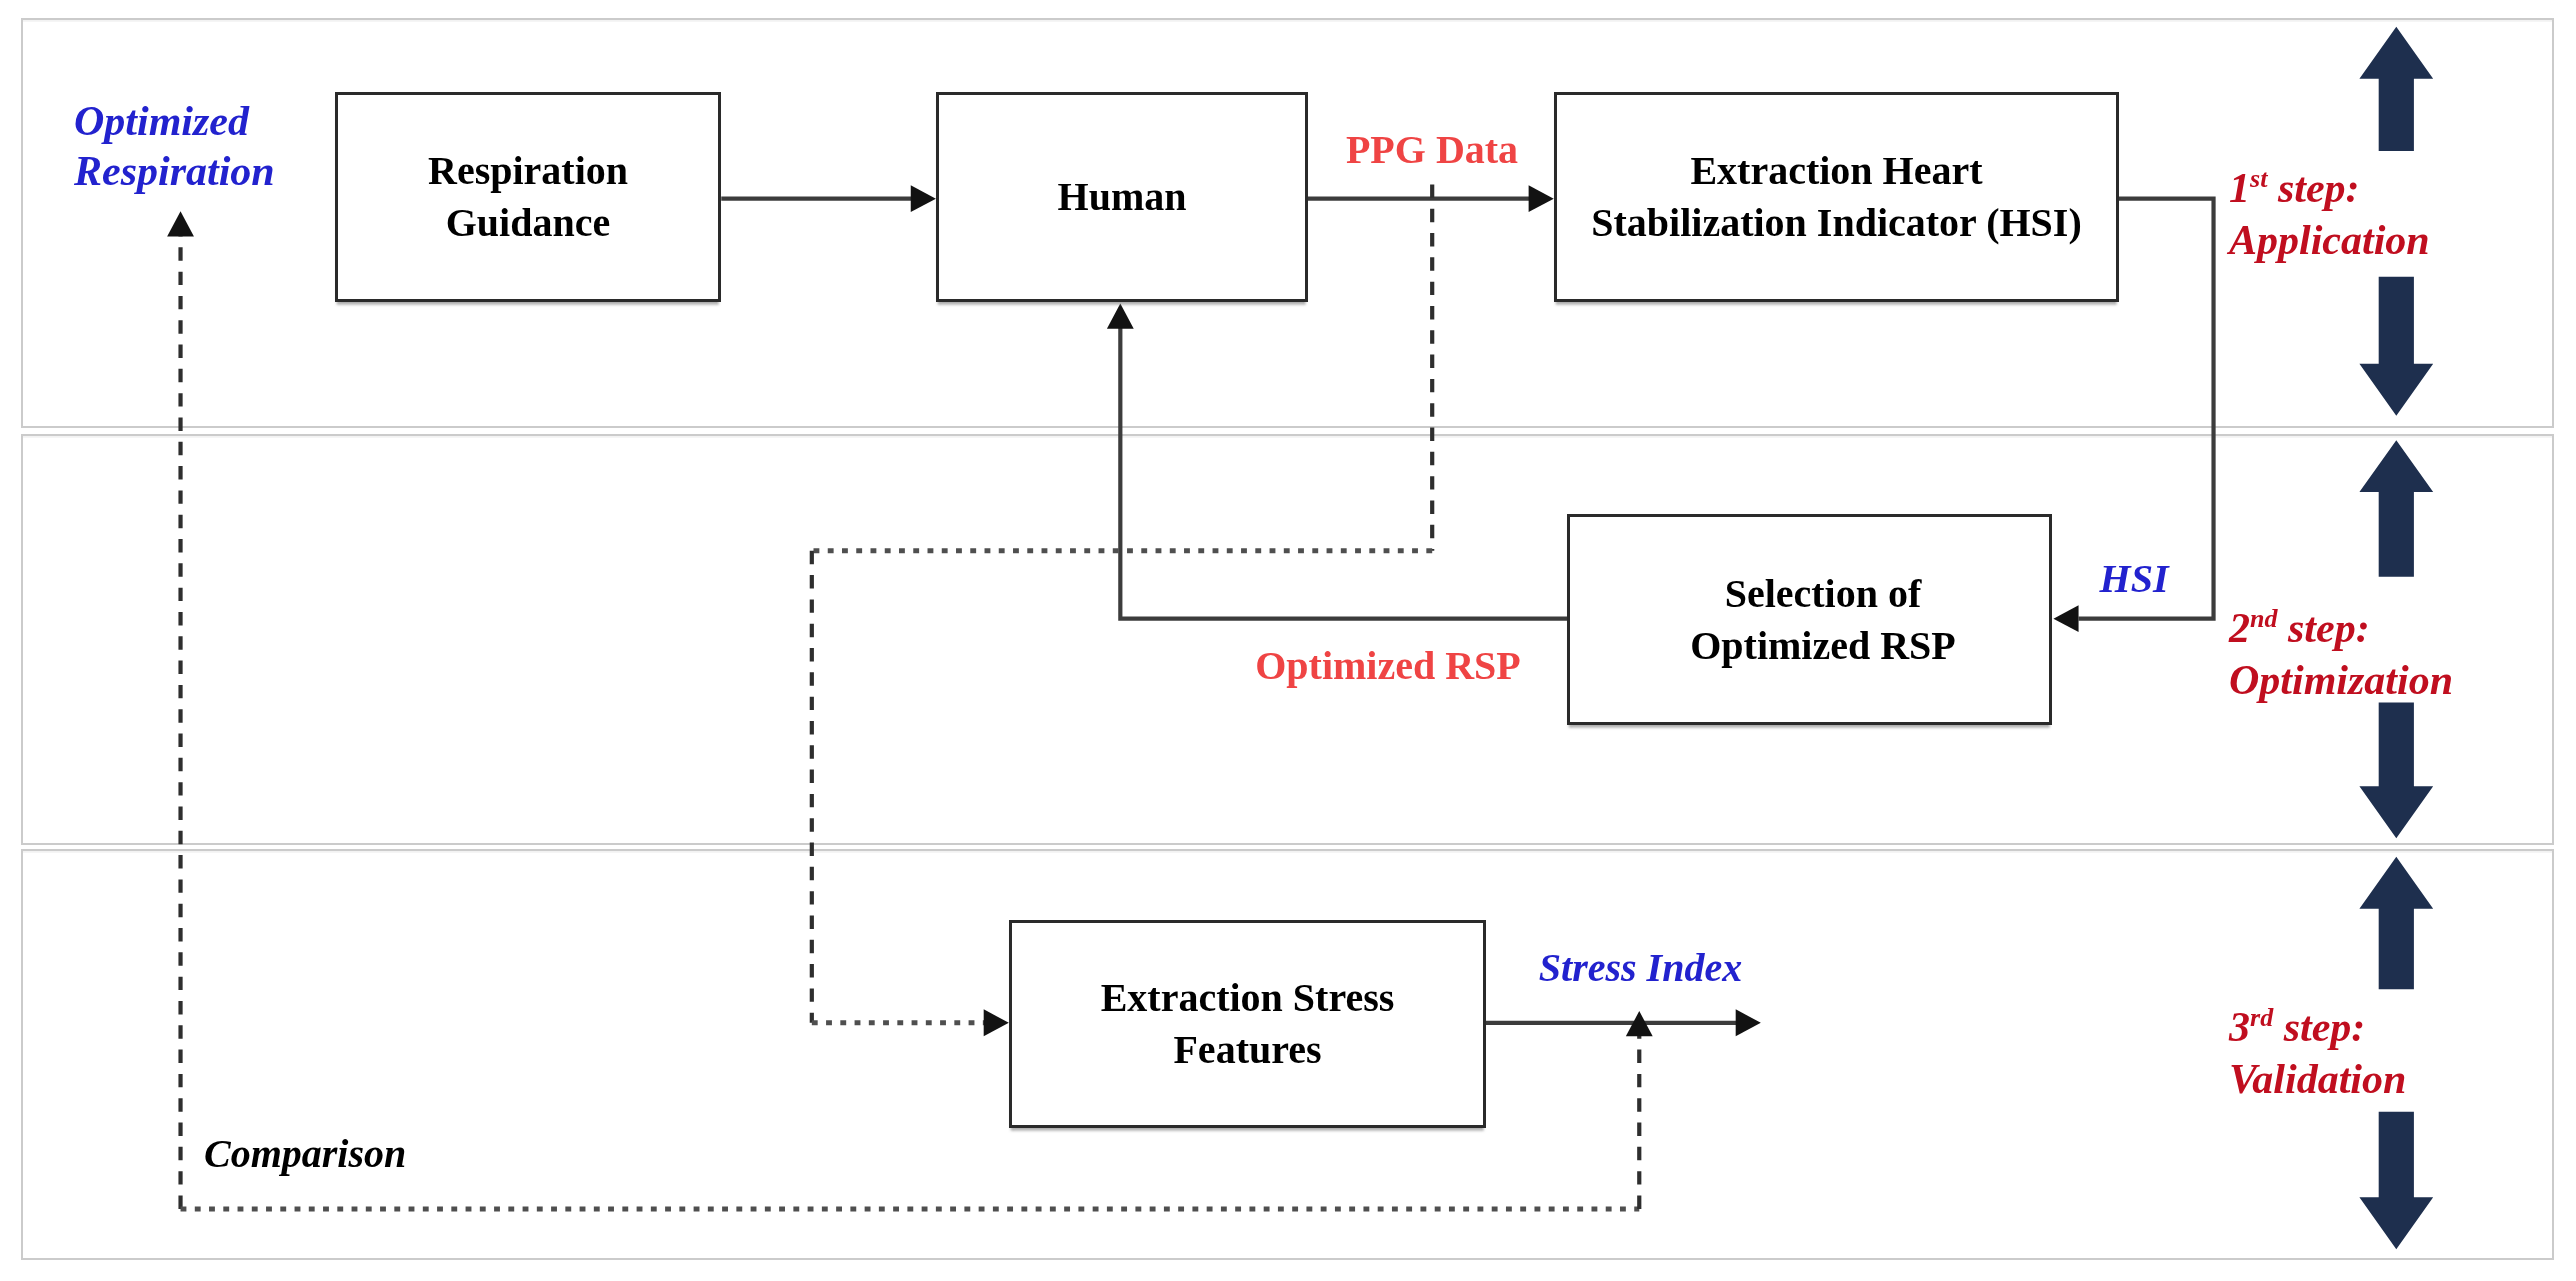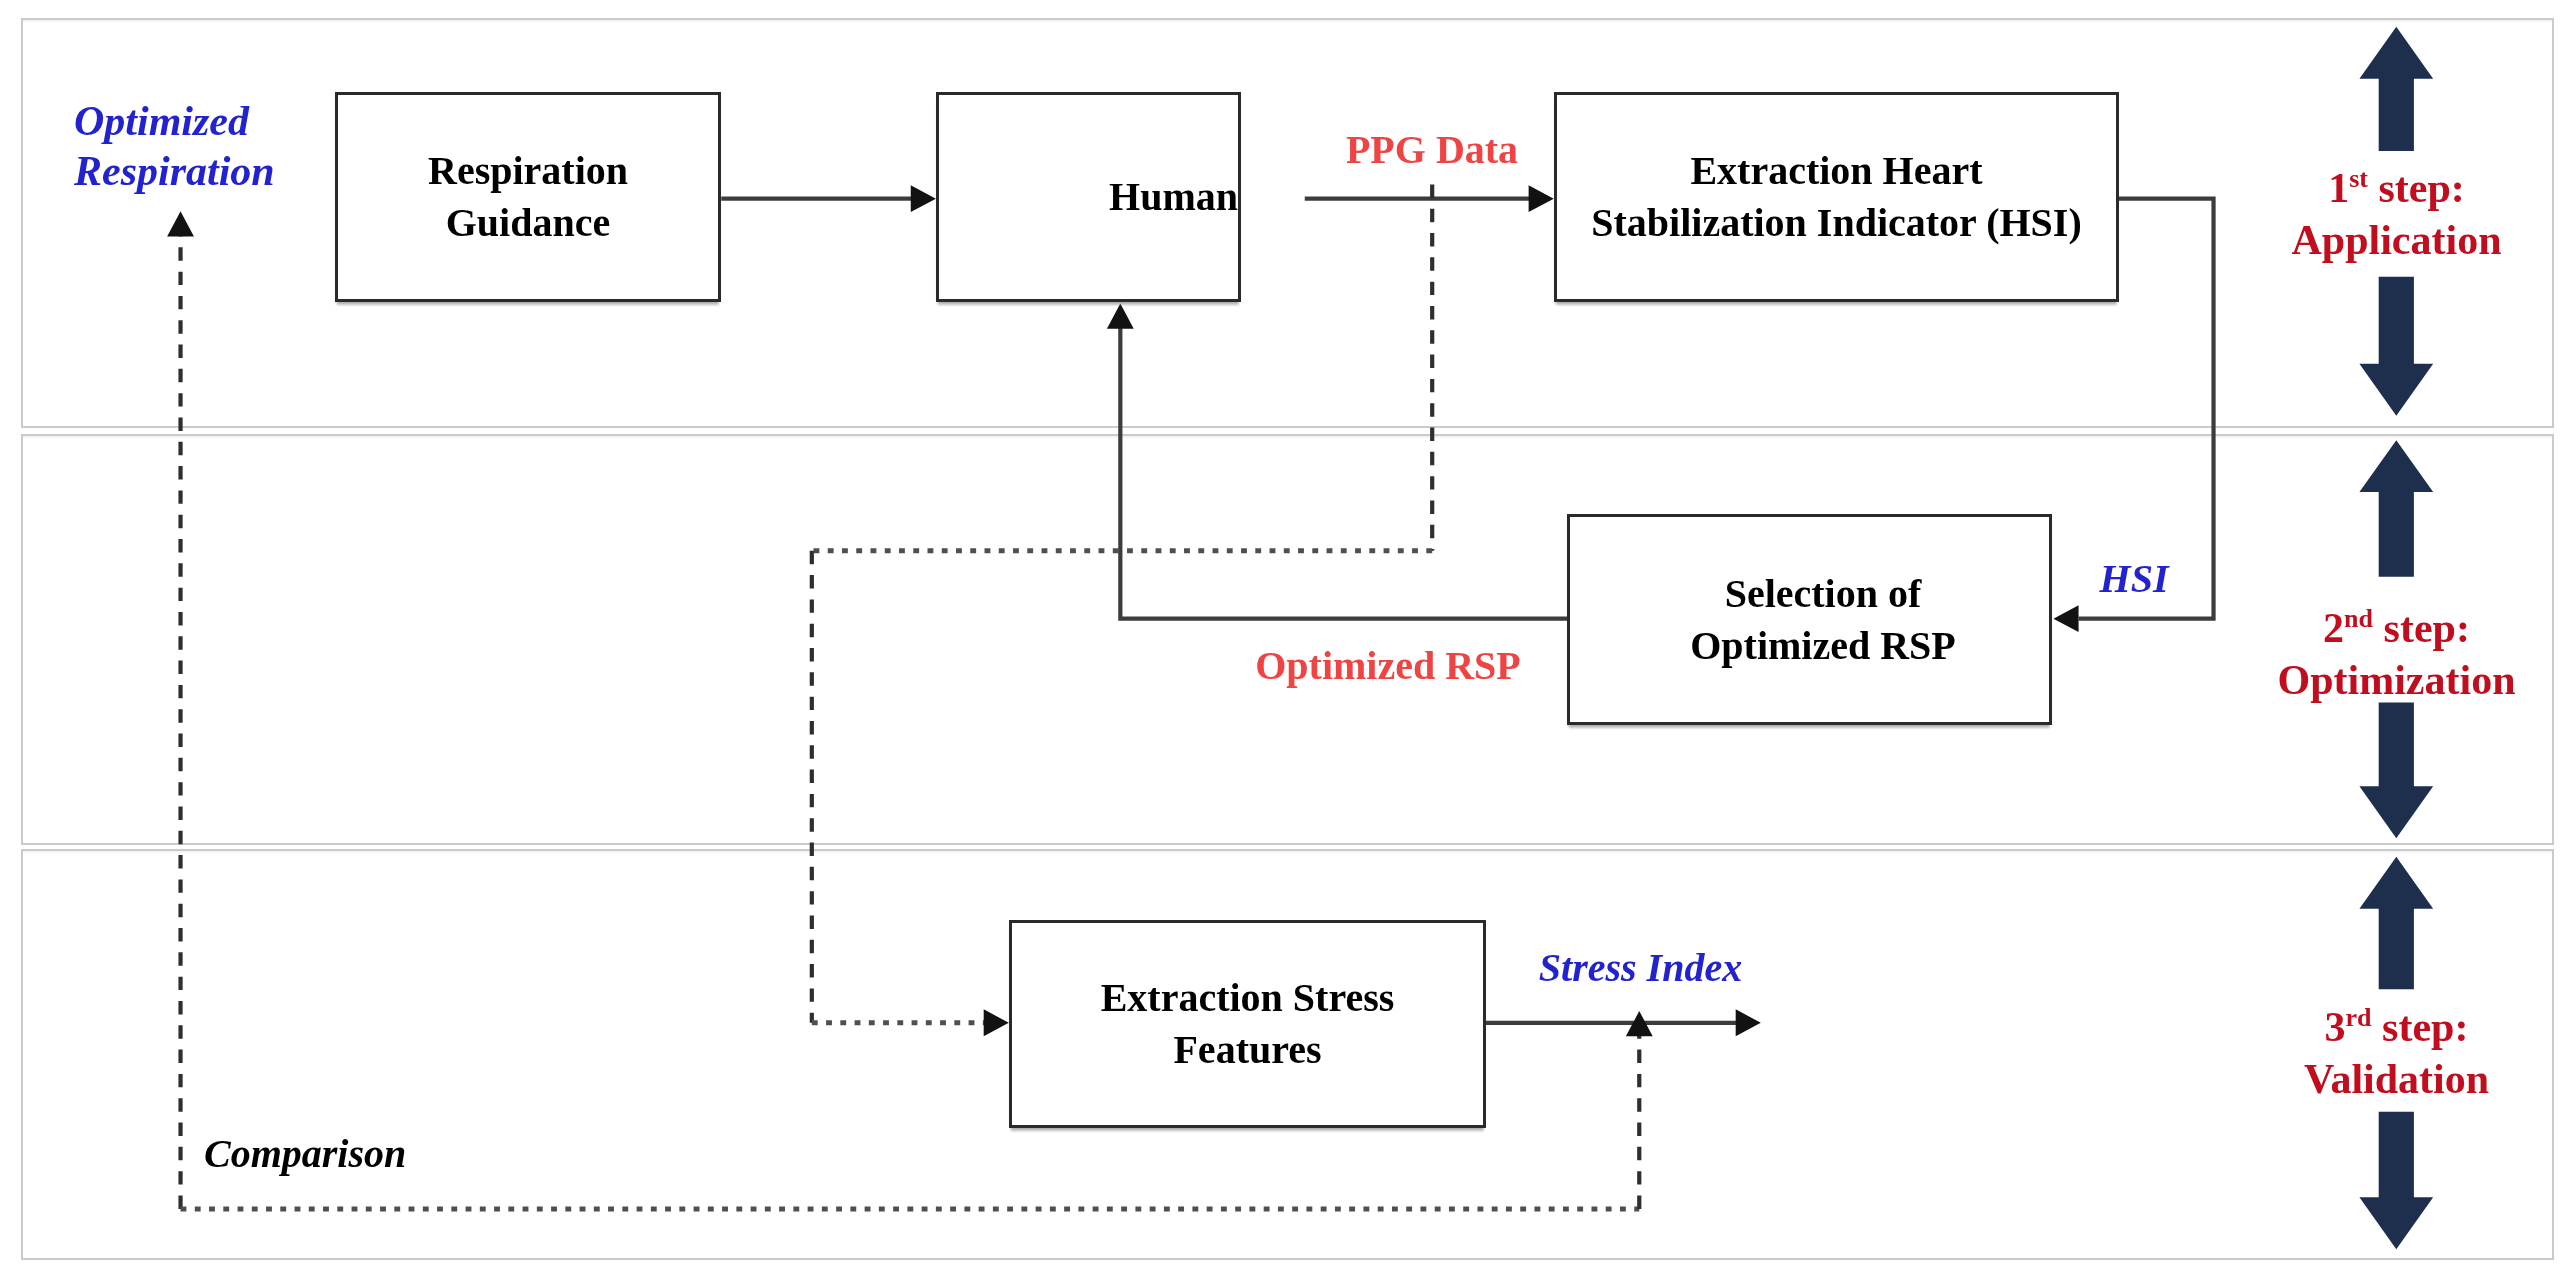--- a/index.html
+++ b/index.html
@@ -21,22 +21,22 @@
     position:absolute; box-sizing:border-box; background:#ffffff;
     border:3.4px solid #2a2a2a; box-shadow:0 5px 2.5px -1.7px rgba(110,110,110,.55);
     display:flex; align-items:center; justify-content:center; text-align:center;
   }
   .box-label { font-weight:bold; font-size:40px; line-height:1.3; color:#000; }
   .lbl { position:absolute; font-weight:bold; font-size:40px; line-height:1.18; color:#ef4444; }
   .blue { color:var(--signal-blue); font-style:italic; }
   .ital { font-style:italic; }
   .center { text-align:center; }
   .step-label {
-    position:absolute; left:2229px; width:335px; text-align:center;
-    font-weight:bold; font-size:42px; line-height:1.24;
+    position:absolute; left:2229px; width:335px; 
+    font-weight:bold; font-style:italic; font-size:42px; line-height:1.24;
     color:var(--step-red);
   }
   .step-label sup { font-size:0.62em; }
 </style>
 </head>
 <body>
 
 <div id="canvas">
 
   <div class="band" style="top:17.6px;   height:406px;"></div>
@@ -76,21 +76,21 @@
     <polygon class="navy" points="2858,1490 2902,1428 2879,1428 2879,1326 2837,1326 2837,1428 2814,1428"></polygon>
   </svg>
 
   <div class="box" style="left:335px; top:92px; width:386px; height:210px;">
     <div class="box-label">
       <div>Respiration</div>
       <div>Guidance</div>
     </div>
   </div>
 
-  <div class="box" style="left:936px; top:92px; width:305px; height:210px;justify-content:flex-end;">
+  <div class="box" style="left:936px; top:92px; width:372px; height:210px;">
     <div class="box-label">
       <div>Human</div>
     </div>
   </div>
 
   <div class="box" style="left:1554px; top:92px; width:565px; height:210px;">
     <div class="box-label">
       <div>Extraction Heart</div>
       <div>Stabilization Indicator (HSI)</div>
     </div>

